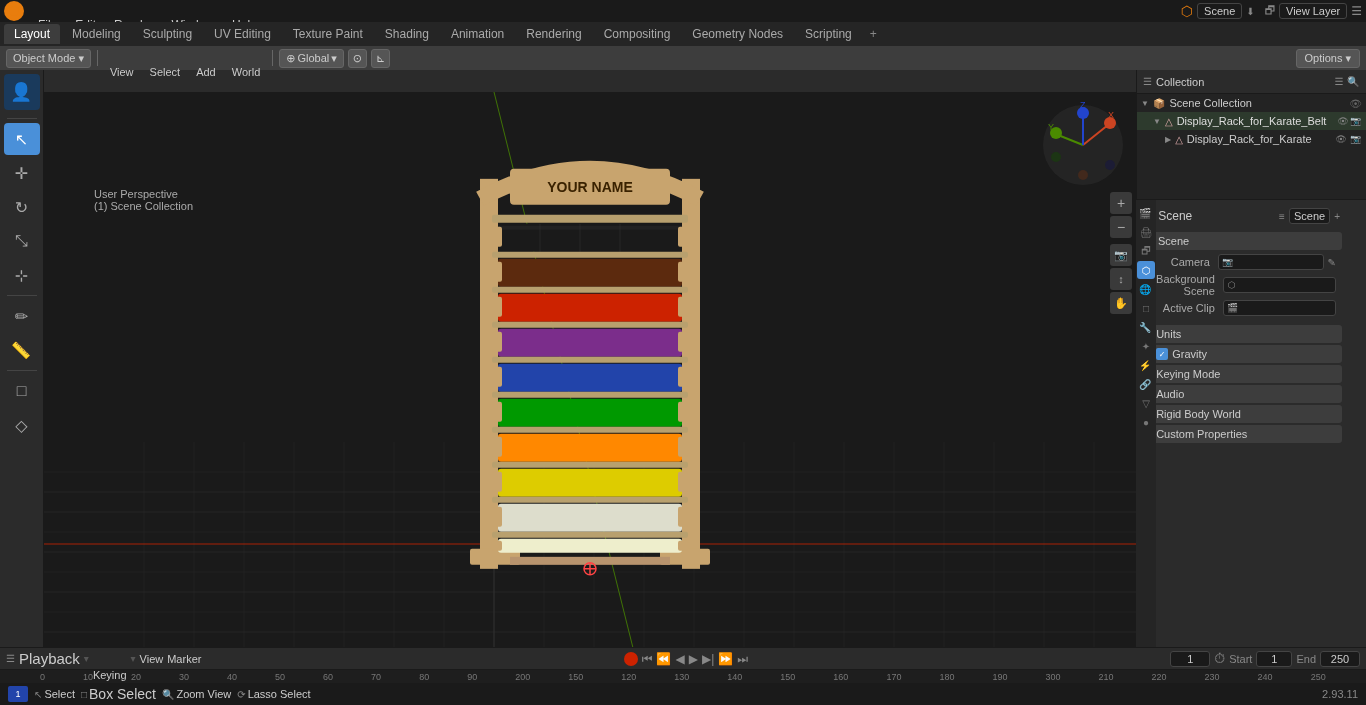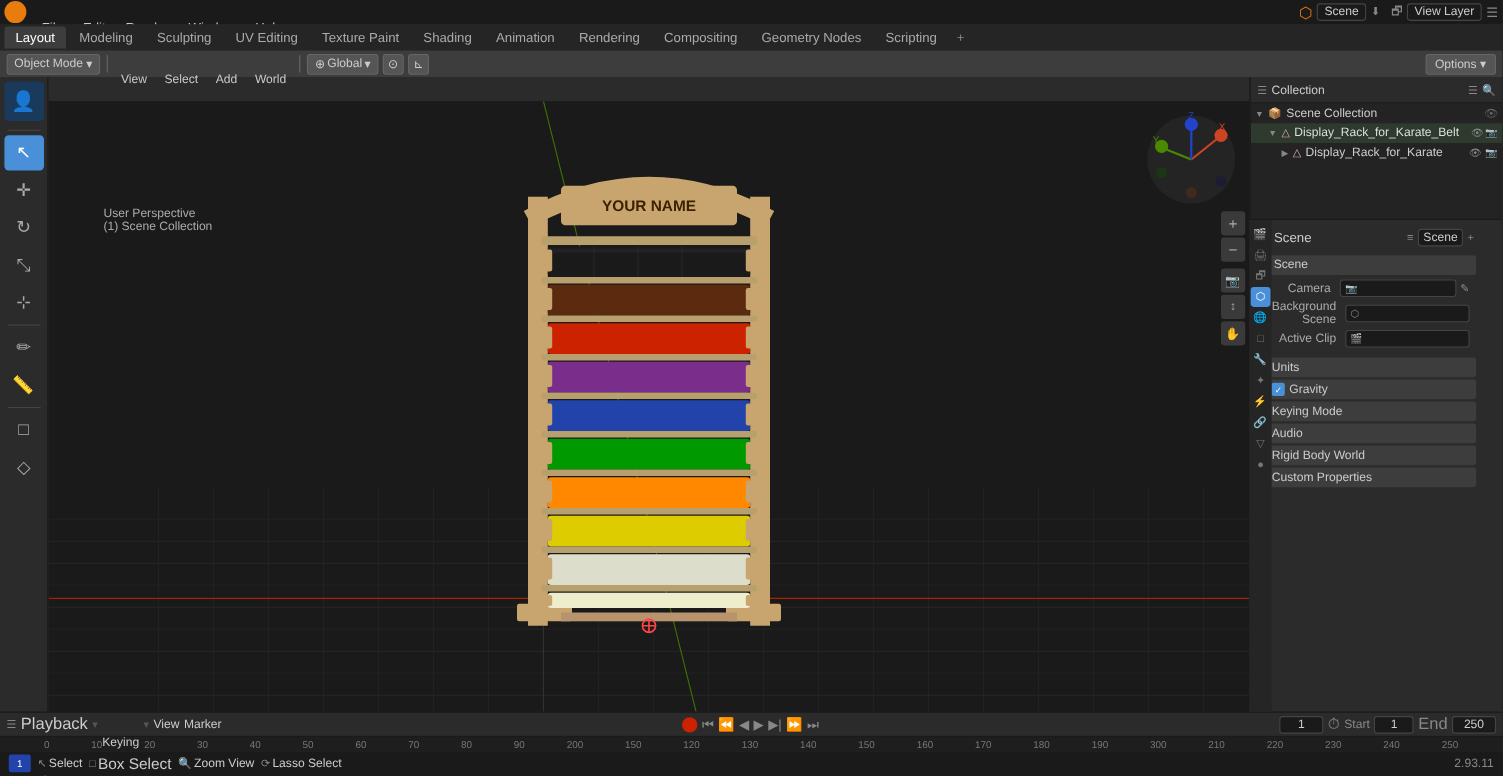--- a/index.html
+++ b/index.html
@@ -747,21 +747,21 @@
     <div style="font-size:12px;color:#888;cursor:pointer;">▶</div>
     <div style="font-size:12px;color:#888;cursor:pointer;">▶|</div>
     <div style="font-size:12px;color:#888;cursor:pointer;">⏩</div>
     <div style="font-size:12px;color:#888;cursor:pointer;">⏭</div>
     <div style="flex:1"></div>
 
     <div style="background:#1a1a1a;border:1px solid #444;border-radius:3px;padding:1px 6px;color:#ccc;font-size:11px;width:40px;text-align:center;">1</div>
     <div style="font-size:14px;color:#888;cursor:pointer;">⏱</div>
     <div style="font-size:11px;color:#888;">Start</div>
     <div style="background:#1a1a1a;border:1px solid #444;border-radius:3px;padding:1px 4px;color:#ccc;font-size:11px;width:36px;text-align:center;">1</div>
-    <div style="font-size:15px;color:#888;">End</div>
+    <div style="font-size:11px;color:#888;">End</div>
     <div style="background:#1a1a1a;border:1px solid #444;border-radius:3px;padding:1px 4px;color:#ccc;font-size:11px;width:40px;text-align:center;">250</div>
   </div>
 
   <div id="timeline-ruler">
     <div style="display:flex;width:100%;justify-content:space-between;color:#777;font-size:9px;">
       <span>0</span>
         <span>10</span>
         <span>20</span>
         <span>30</span>
         <span>40</span>

